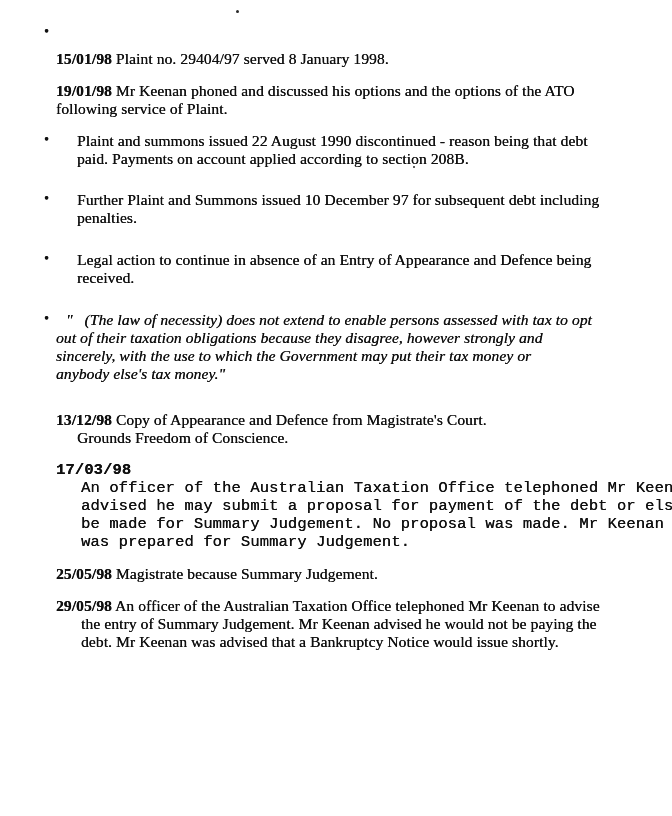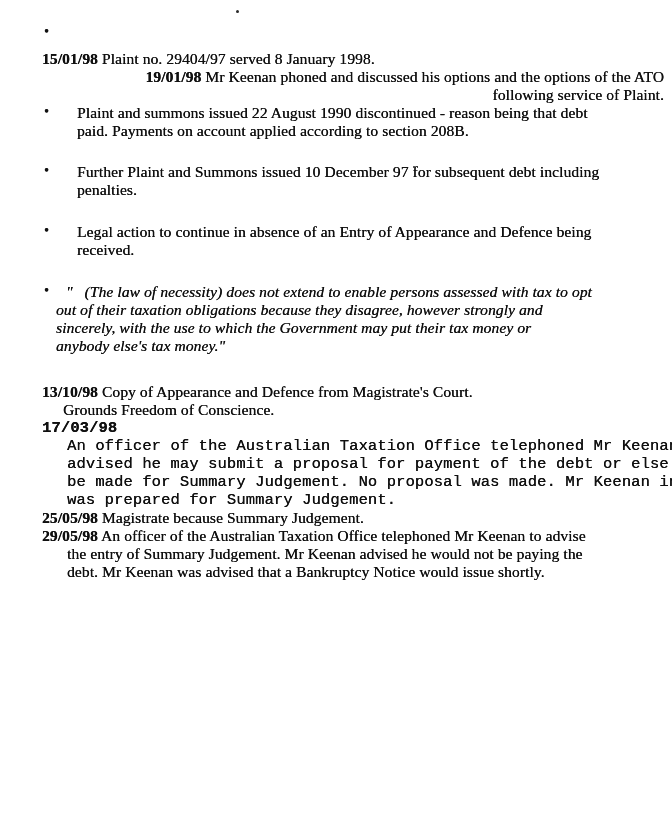--- a/index.html
+++ b/index.html
@@ -12,37 +12,37 @@
     background: #ffffff;
     color: #101010;
     font-family: "Liberation Serif", "DejaVu Serif", serif;
     font-size: 15.5px;
     line-height: 18px;
     letter-spacing: 0.1px;
     overflow: hidden;
     text-shadow: 0.2px 0 0 currentColor;
   }
   .pre { white-space: pre; }
-  p.entry { margin: 0; }
+  p.entry { margin: 14px; }
   .date { font-weight: 700; }
   
   .hang25 { padding-left: 25px; text-indent: -25px; }
   .hang21 { padding-left: 21px; text-indent: -21px; }
   
   .bullet-item { position: relative; padding-left: 35px; margin: 0; }
   .bullet {
     position: absolute;
     left: 2px;
     top: -1px;
     font-size: 14px;
   }
   
   .mb-intro  { margin-bottom: 26px; }
   .mb-e1501  { margin-bottom: 17px; }
-  .mb-e1901  { margin-bottom: 29px; text-align: right; }
+  .mb-e1901  { margin-bottom: 29px; }
   .mb-e2301  { margin-bottom: 3px;  }
   .mb-b1     { margin-bottom: 23px; }
   .mb-b2     { margin-bottom: 24px; }
   .mb-b3     { margin-bottom: 24px; }
   .mb-b4     { margin-bottom: 28px; }
   .mb-e1303  { margin-bottom: 24px; }
   .mb-e1703  { margin-bottom: 28px; font-family: Liberation Mono, monospace; }
   .mb-e2505  { margin-bottom: 22px; }
   
   .quote {
@@ -82,21 +82,21 @@
 penalties.</span></div>
 
   <div class="bullet-item mb-b3"><span class="bullet">•</span><span class="pre">Legal action to continue in absence of an Entry of Appearance and Defence being
 received.</span></div>
 
   <div class="bullet-item mb-b4"><span class="bullet">•</span><div class="quote"><span class="pre">"   (The law of necessity) does not extend to enable persons assessed with tax to opt
 out of their taxation obligations because they disagree, however strongly and
 sincerely, with the use to which the Government may put their tax money or
 anybody else's tax money."</span></div></div>
 
-  <p class="entry hang21 mb-e1303"><span class="date">13/10/98</span> <span class="pre">Copy of Appearance and Defence from Magistrate's Court.
+  <p class="entry hang21 mb-e1303"><span class="date">13/12/98</span> <span class="pre">Copy of Appearance and Defence from Magistrate's Court.
 Grounds Freedom of Conscience.</span></p>
 
   <p class="entry hang25 mb-e1703"><span class="date">17/03/98</span> <span class="pre">An officer of the Australian Taxation Office telephoned Mr Keenan and
 advised he may submit a proposal for payment of the debt or else application would
 be made for Summary Judgement. No proposal was made. Mr Keenan indicated he
 was prepared for Summary Judgement.</span></p>
 
   <p class="entry mb-e2505"><span class="date">25/05/98</span> <span class="pre">Magistrate because Summary Judgement.</span></p>
 
   <p class="entry hang25"><span class="date">29/05/98</span> <span class="pre">An officer of the Australian Taxation Office telephoned Mr Keenan to advise

